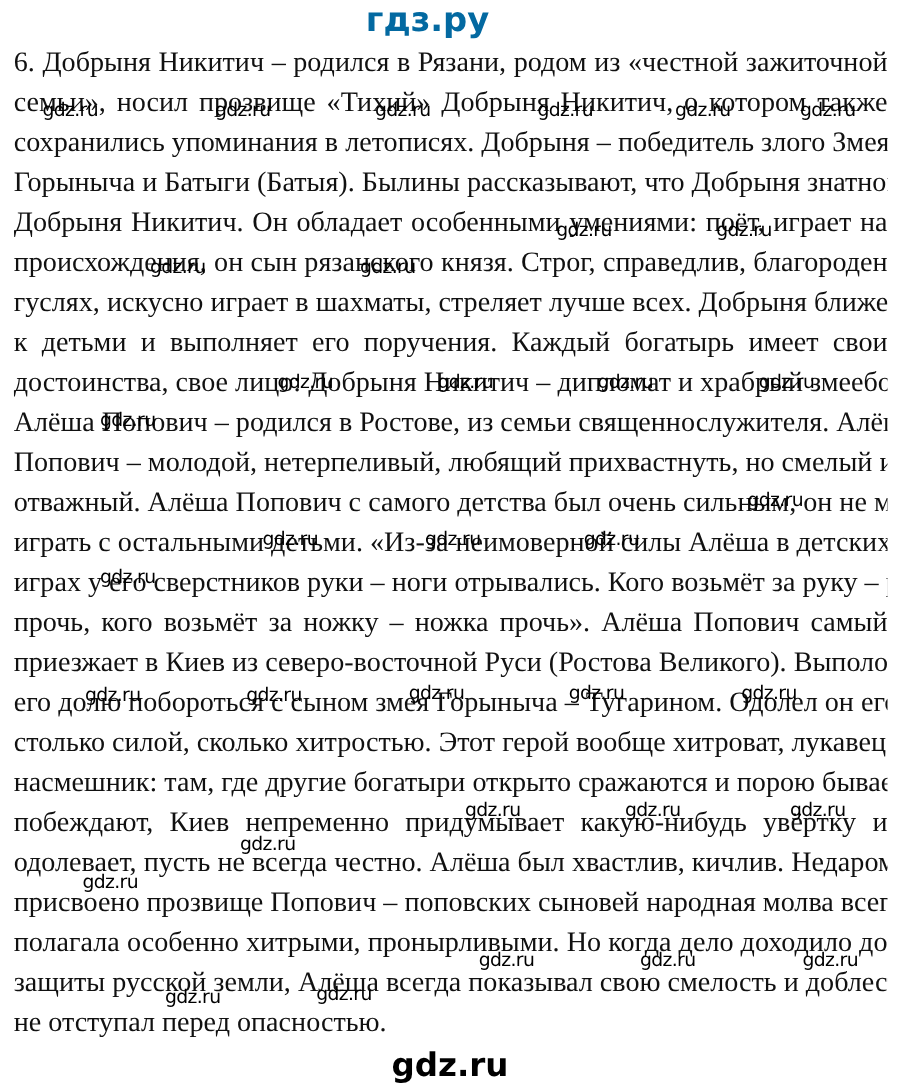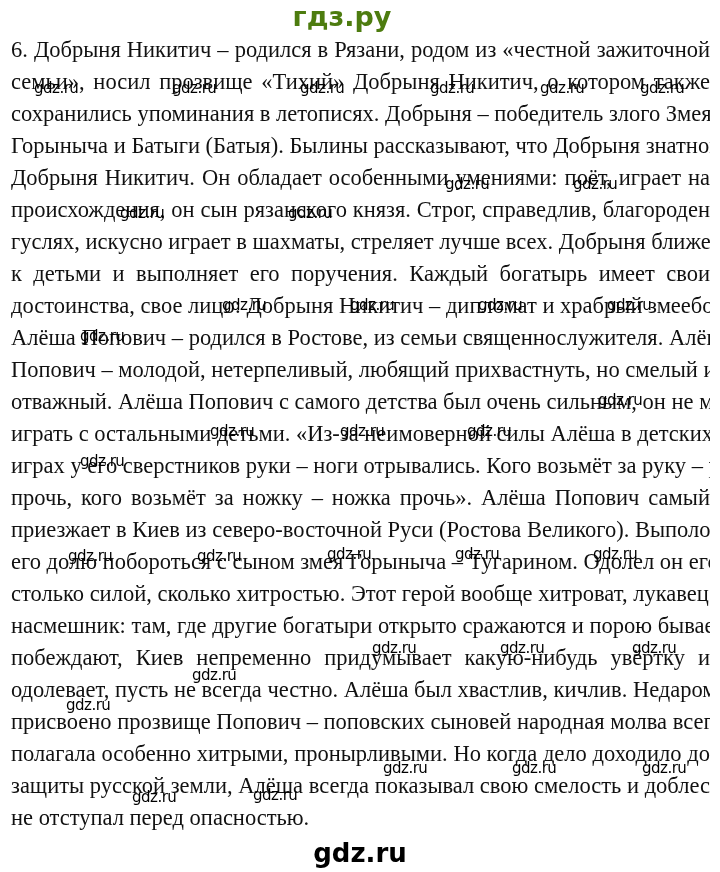--- a/index.html
+++ b/index.html
@@ -1,20 +1,20 @@
 <!DOCTYPE html>
 <html><head>
 <meta charset="utf-8">
 <style>
   html, body { margin:0; padding:0; background:#ffffff; }
   body { width:720px; height:872px; position:relative; overflow:hidden; }
   .header-logo {
     position:absolute; left:0; width:684px; top:0; height:36px;
     text-align:center; font-family:"DejaVu Sans", sans-serif; font-weight:bold;
-    font-size:27px; line-height:34px; color:#4d7c0f;
+    font-size:27px; line-height:34px; color:#0369a1;
   }
   .footer-logo {
     position:absolute; left:0; width:720px; top:836px; height:36px;
     text-align:center; font-family:"DejaVu Sans", sans-serif; font-weight:bold;
     font-size:26px; line-height:34px; color:#000;
   }
   .doc {
     position:absolute; left:11px; top:34px; width:699px;
     font-family:"Liberation Serif", serif; font-size:22.5px; color:#111;
   }

